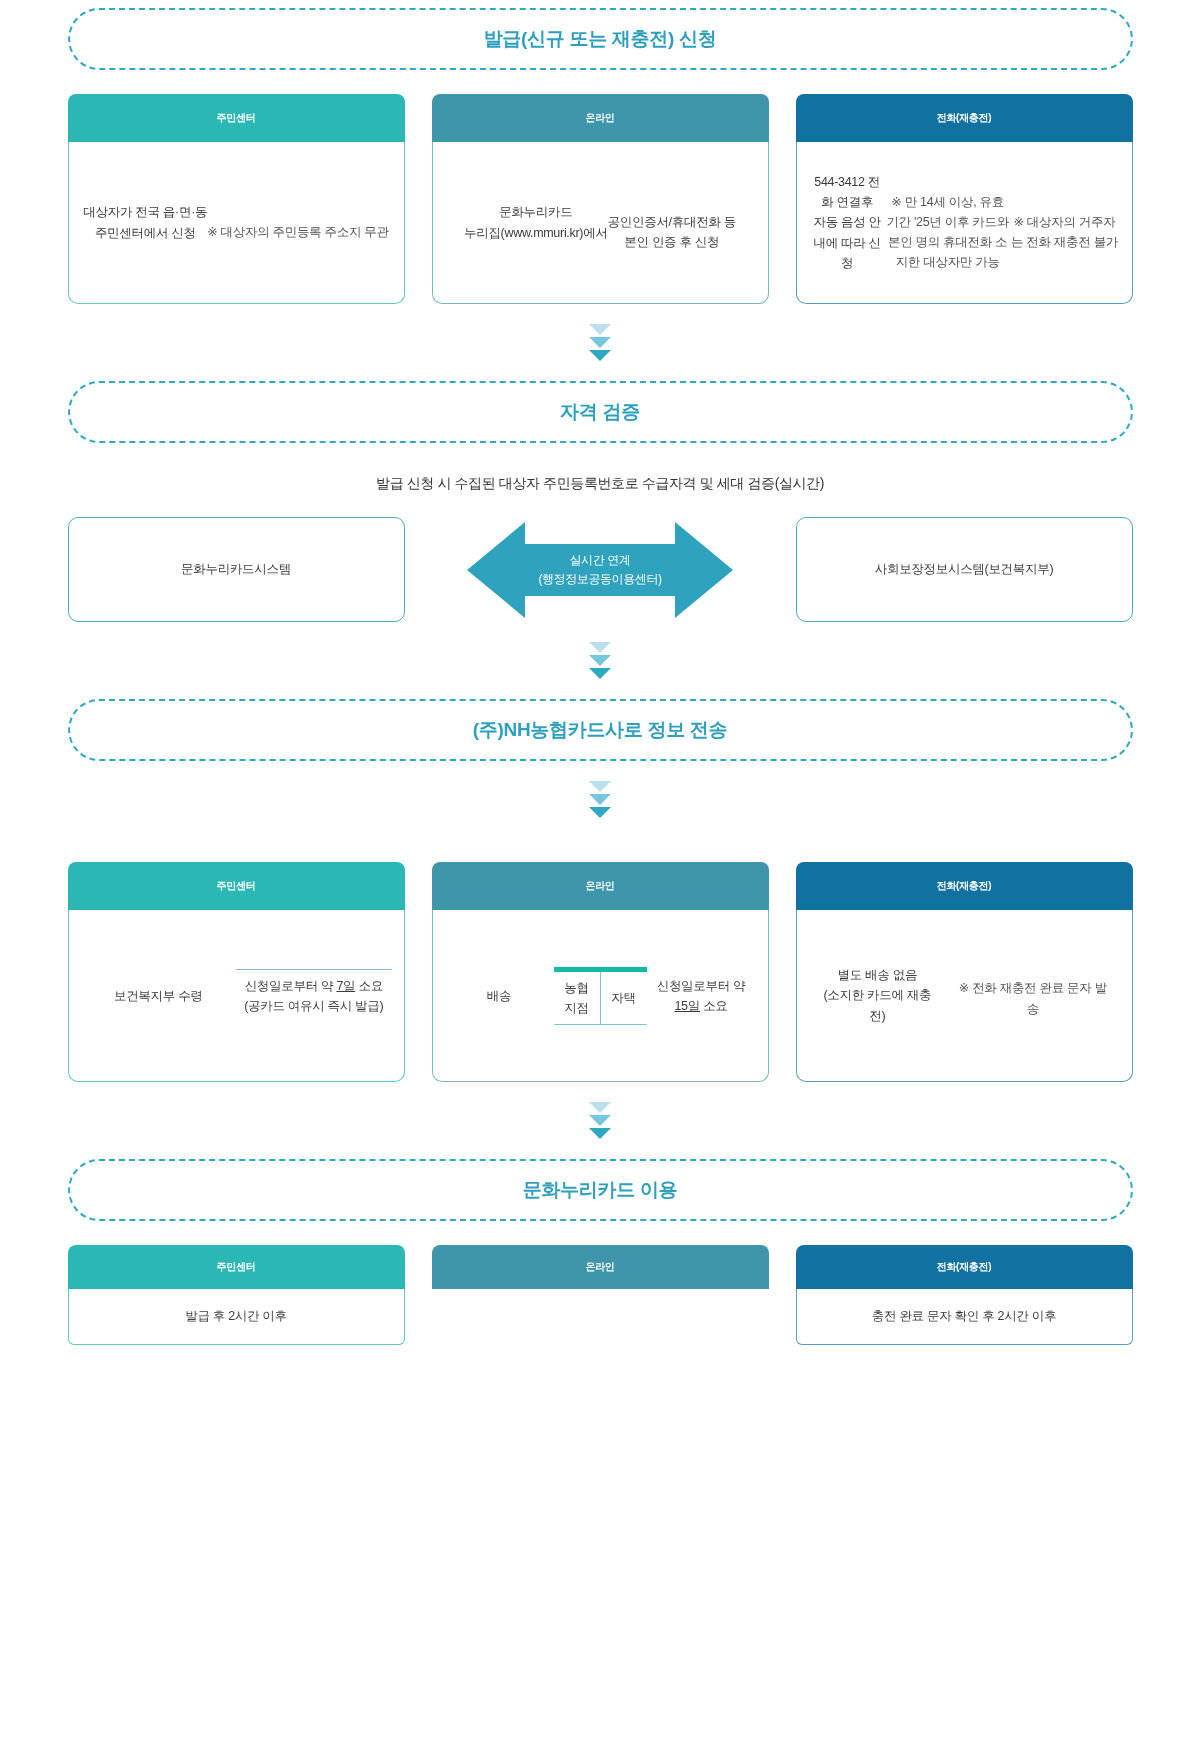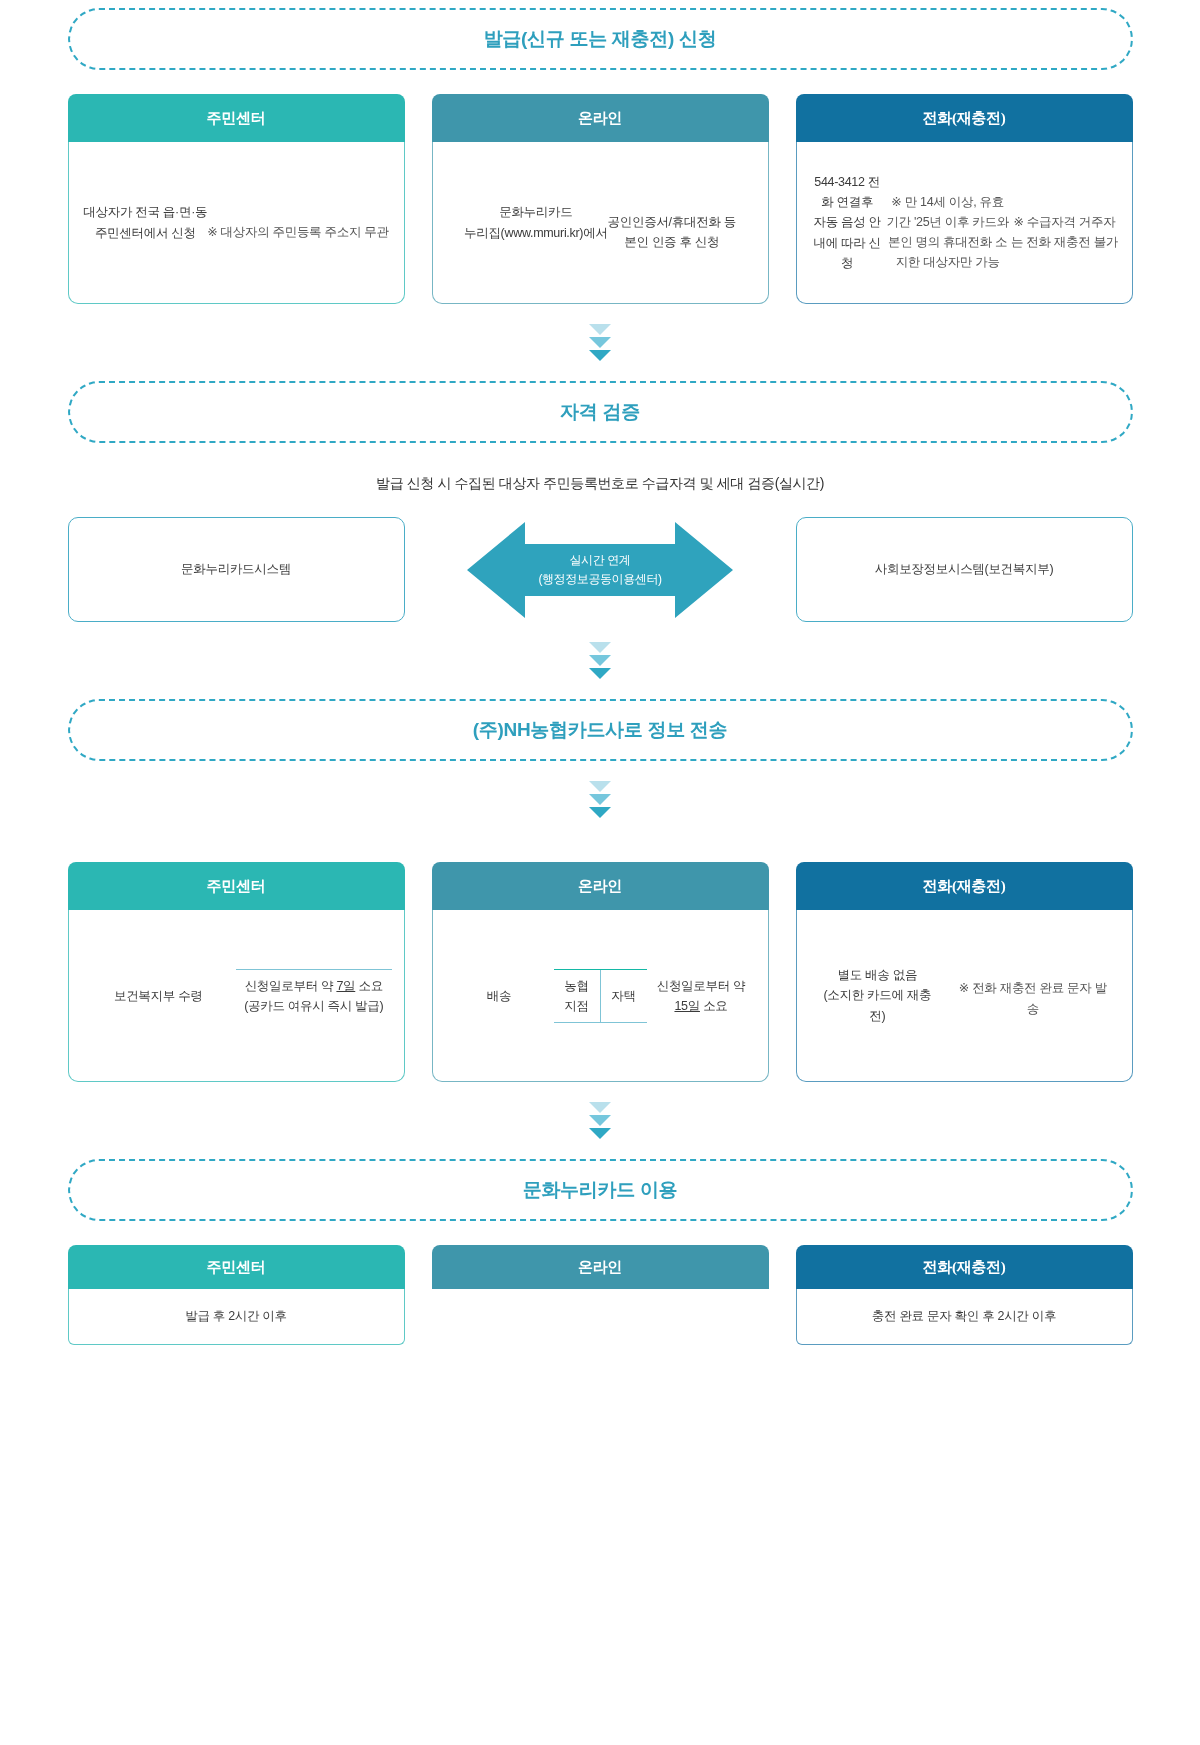--- a/index.html
+++ b/index.html
@@ -67,27 +67,27 @@
     gap: 14px;
   }
   .col { width: 337px; }
   .col-head {
     height: 48px;
     border-radius: 8px 8px 0 0;
     display: flex;
     align-items: center;
     justify-content: center;
     color: #ffffff;
-    font-size: 15px;
+    font-size: 10px;
     font-weight: bold;
     letter-spacing: -0.3px;
   }
   .col-head.teal   { background: #2bb7b3; }
   .col-head.steel  { background: #3f96ab; }
-  .col-head.navy   { background: #1171a0; font-family: Liberation Serif, serif; }
+  .col-head.navy   { background: #1171a0; }
 
   .col-body {
     border: 1px solid #7fc4d6;
     border-top: none;
     border-radius: 0 0 10px 10px;
     background: #fff;
     padding: 14px 12px;
     display: flex;
     align-items: center;
     justify-content: center;
@@ -169,21 +169,21 @@
     color: #3b3b3b;
     line-height: 1.6;
     letter-spacing: -0.3px;
     padding: 6px 8px;
   }
   .cell.divider-top { border-top: 1px solid #7fc4d6; }
   .split {
     width: 100%;
     flex: 1;
     display: flex;
-    border-top: 1px solid #14b8a6;
+    border-top: 5px solid #14b8a6;
     border-bottom: 1px solid #7fc4d6;
   }
   .split .cell { border: none; }
   .split .cell + .cell { border-left: 1px solid #7fc4d6; }
   .issue .col-body.navy { justify-content: center; padding: 10px 12px; }
   .issue .col-body.navy p { margin: 8px; }
   .issue .col-body.navy p + p { margin-top: 14px; }
   u { text-decoration: underline; }
 
   
@@ -225,21 +225,21 @@
           <p>문화누리카드<br>누리집(www.mmuri.kr)에서</p>
           <p>공인인증서/휴대전화 등<br>본인 인증 후 신청</p>
         </div>
       </div>
 
       <div class="col">
         <div class="col-head navy">전화(재충전)</div>
         <div class="col-body navy">
           <p>544-3412 전화 연결후<br>자동 음성 안내에 따라 신청</p>
           <p class="note">※ 만 14세 이상, 유효기간 '25년 이후 카드와<br>본인 명의 휴대전화 소지한 대상자만 가능</p>
-          <p class="note">※ 수급자격 거주자는 전화 재충전 불가</p>
+          <p class="note">※ 대상자의 거주자는 전화 재충전 불가</p>
         </div>
       </div>
 
     </div>
 
     <div class="sp-20"></div>
     <div class="connector">
       <div class="chev c1"></div>
       <div class="chev c2"></div>
       <div class="chev c3"></div>

